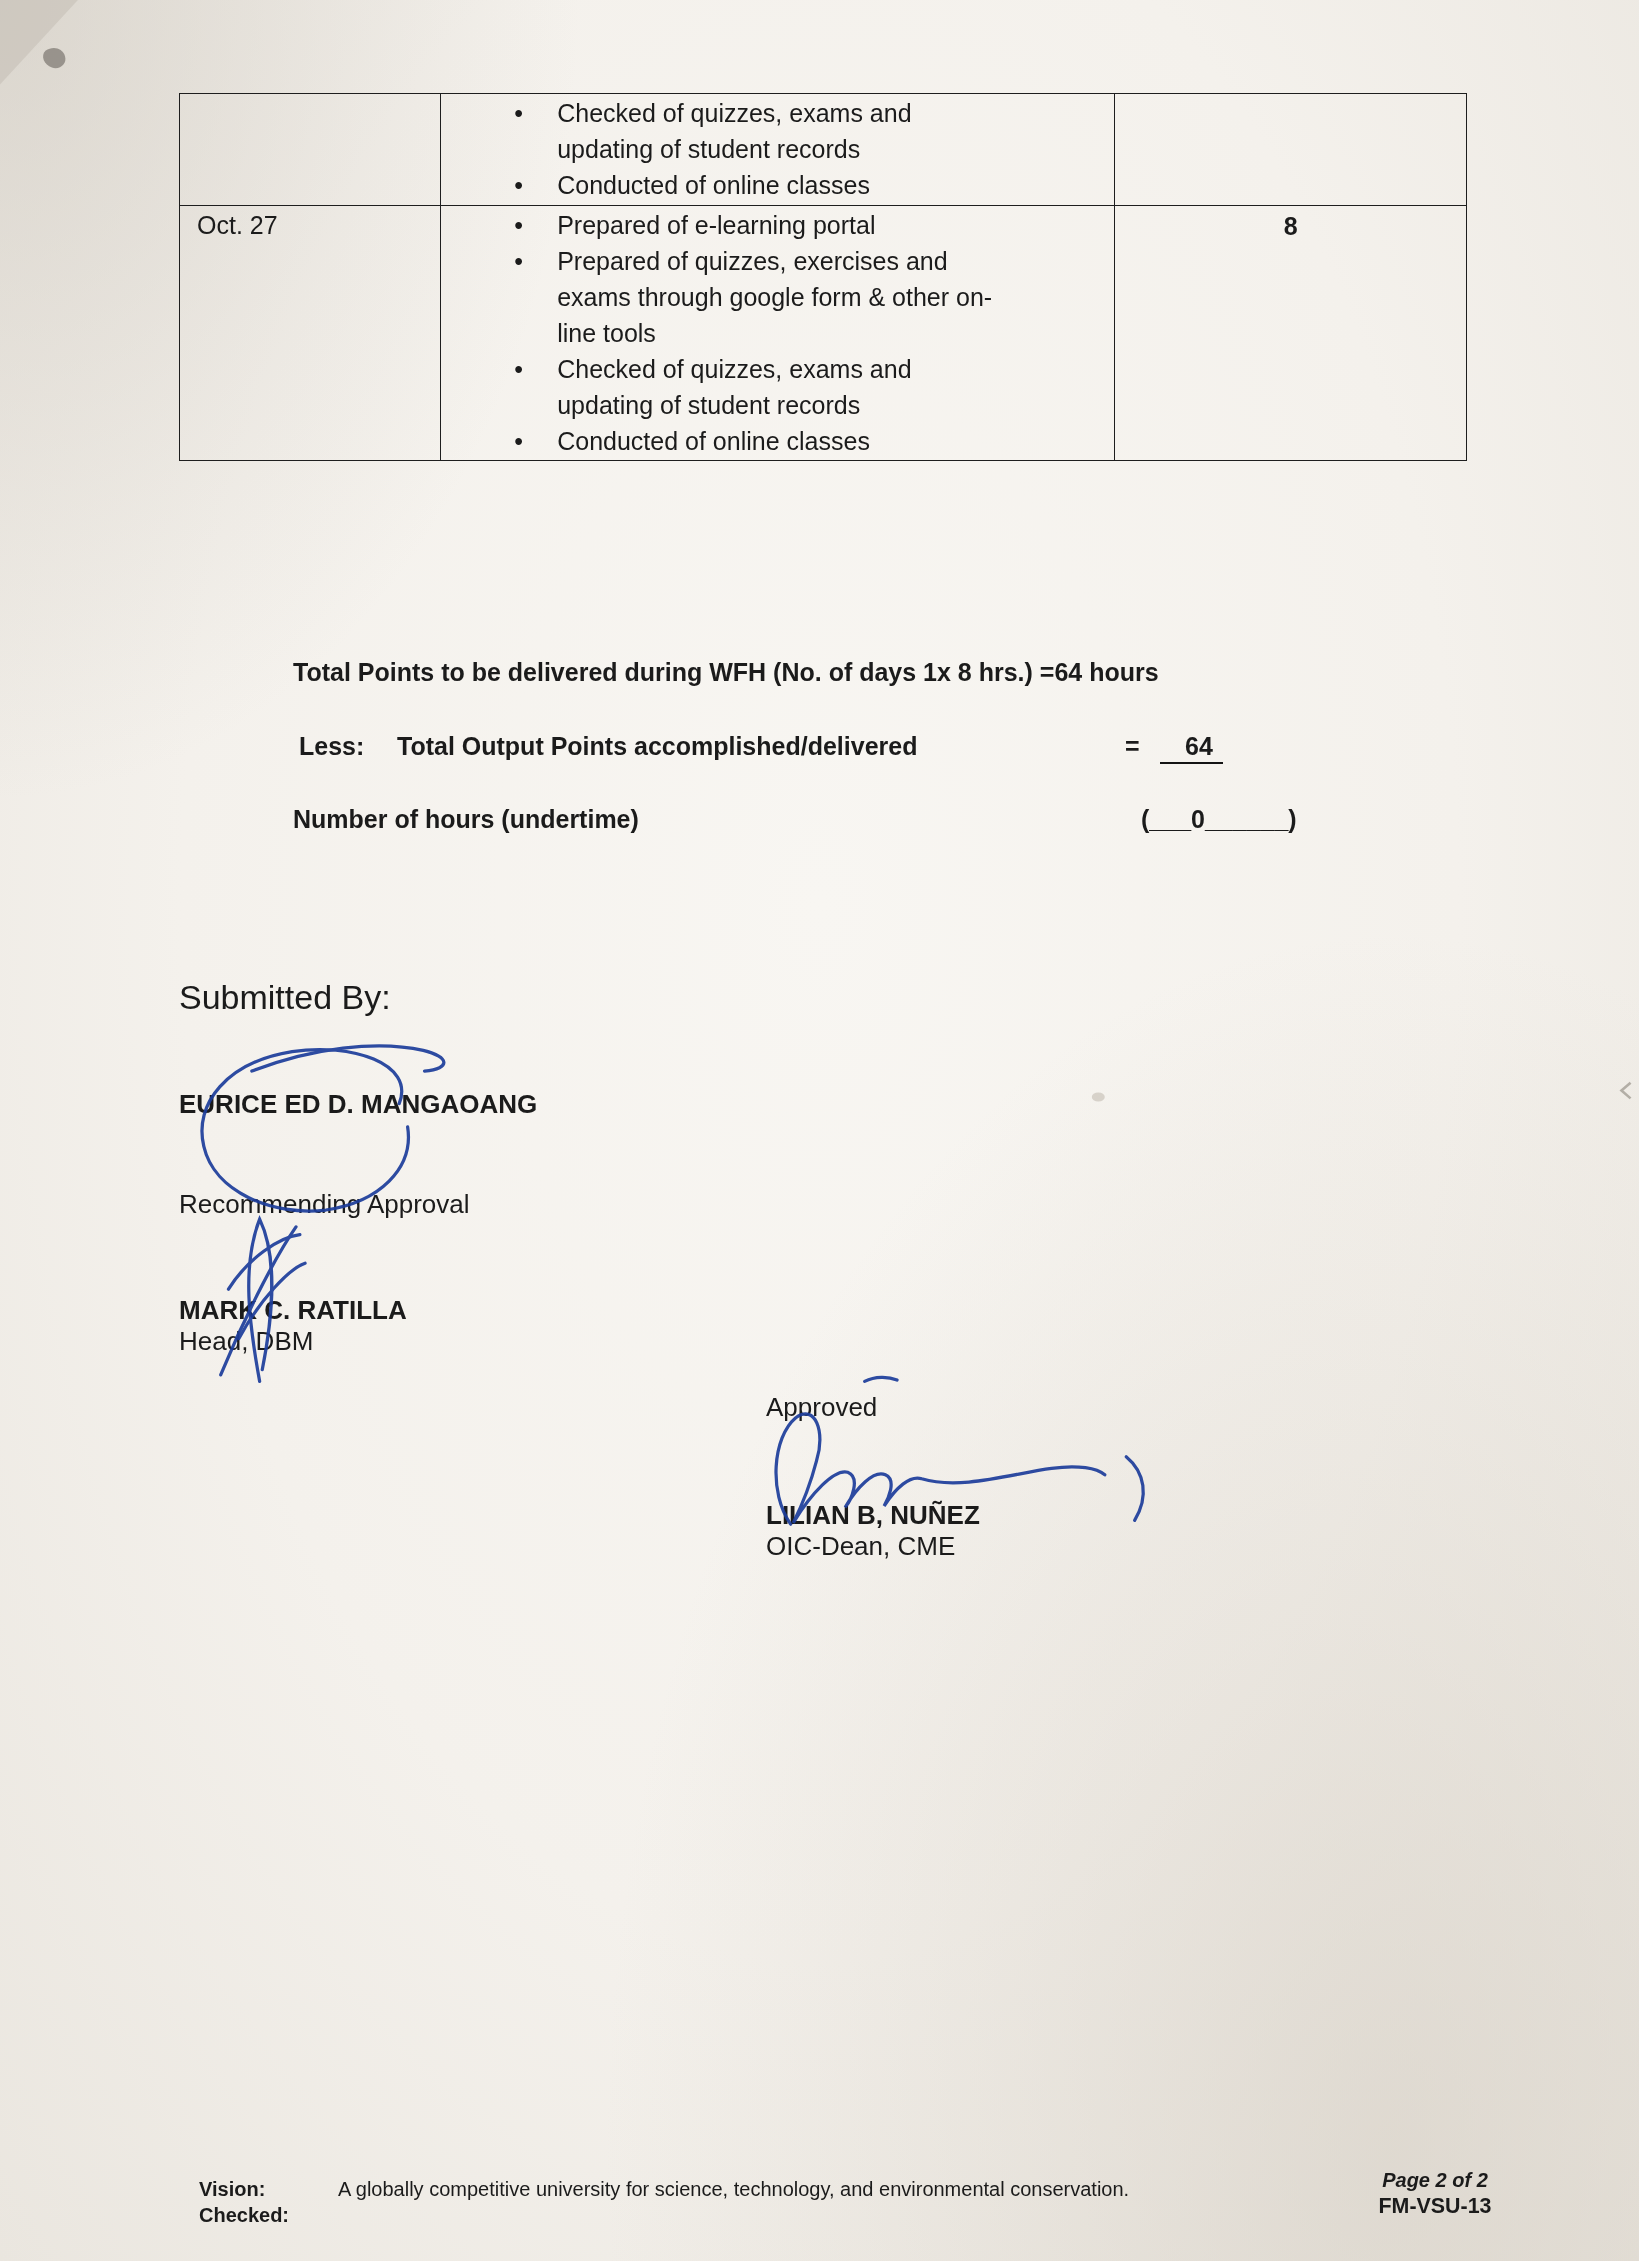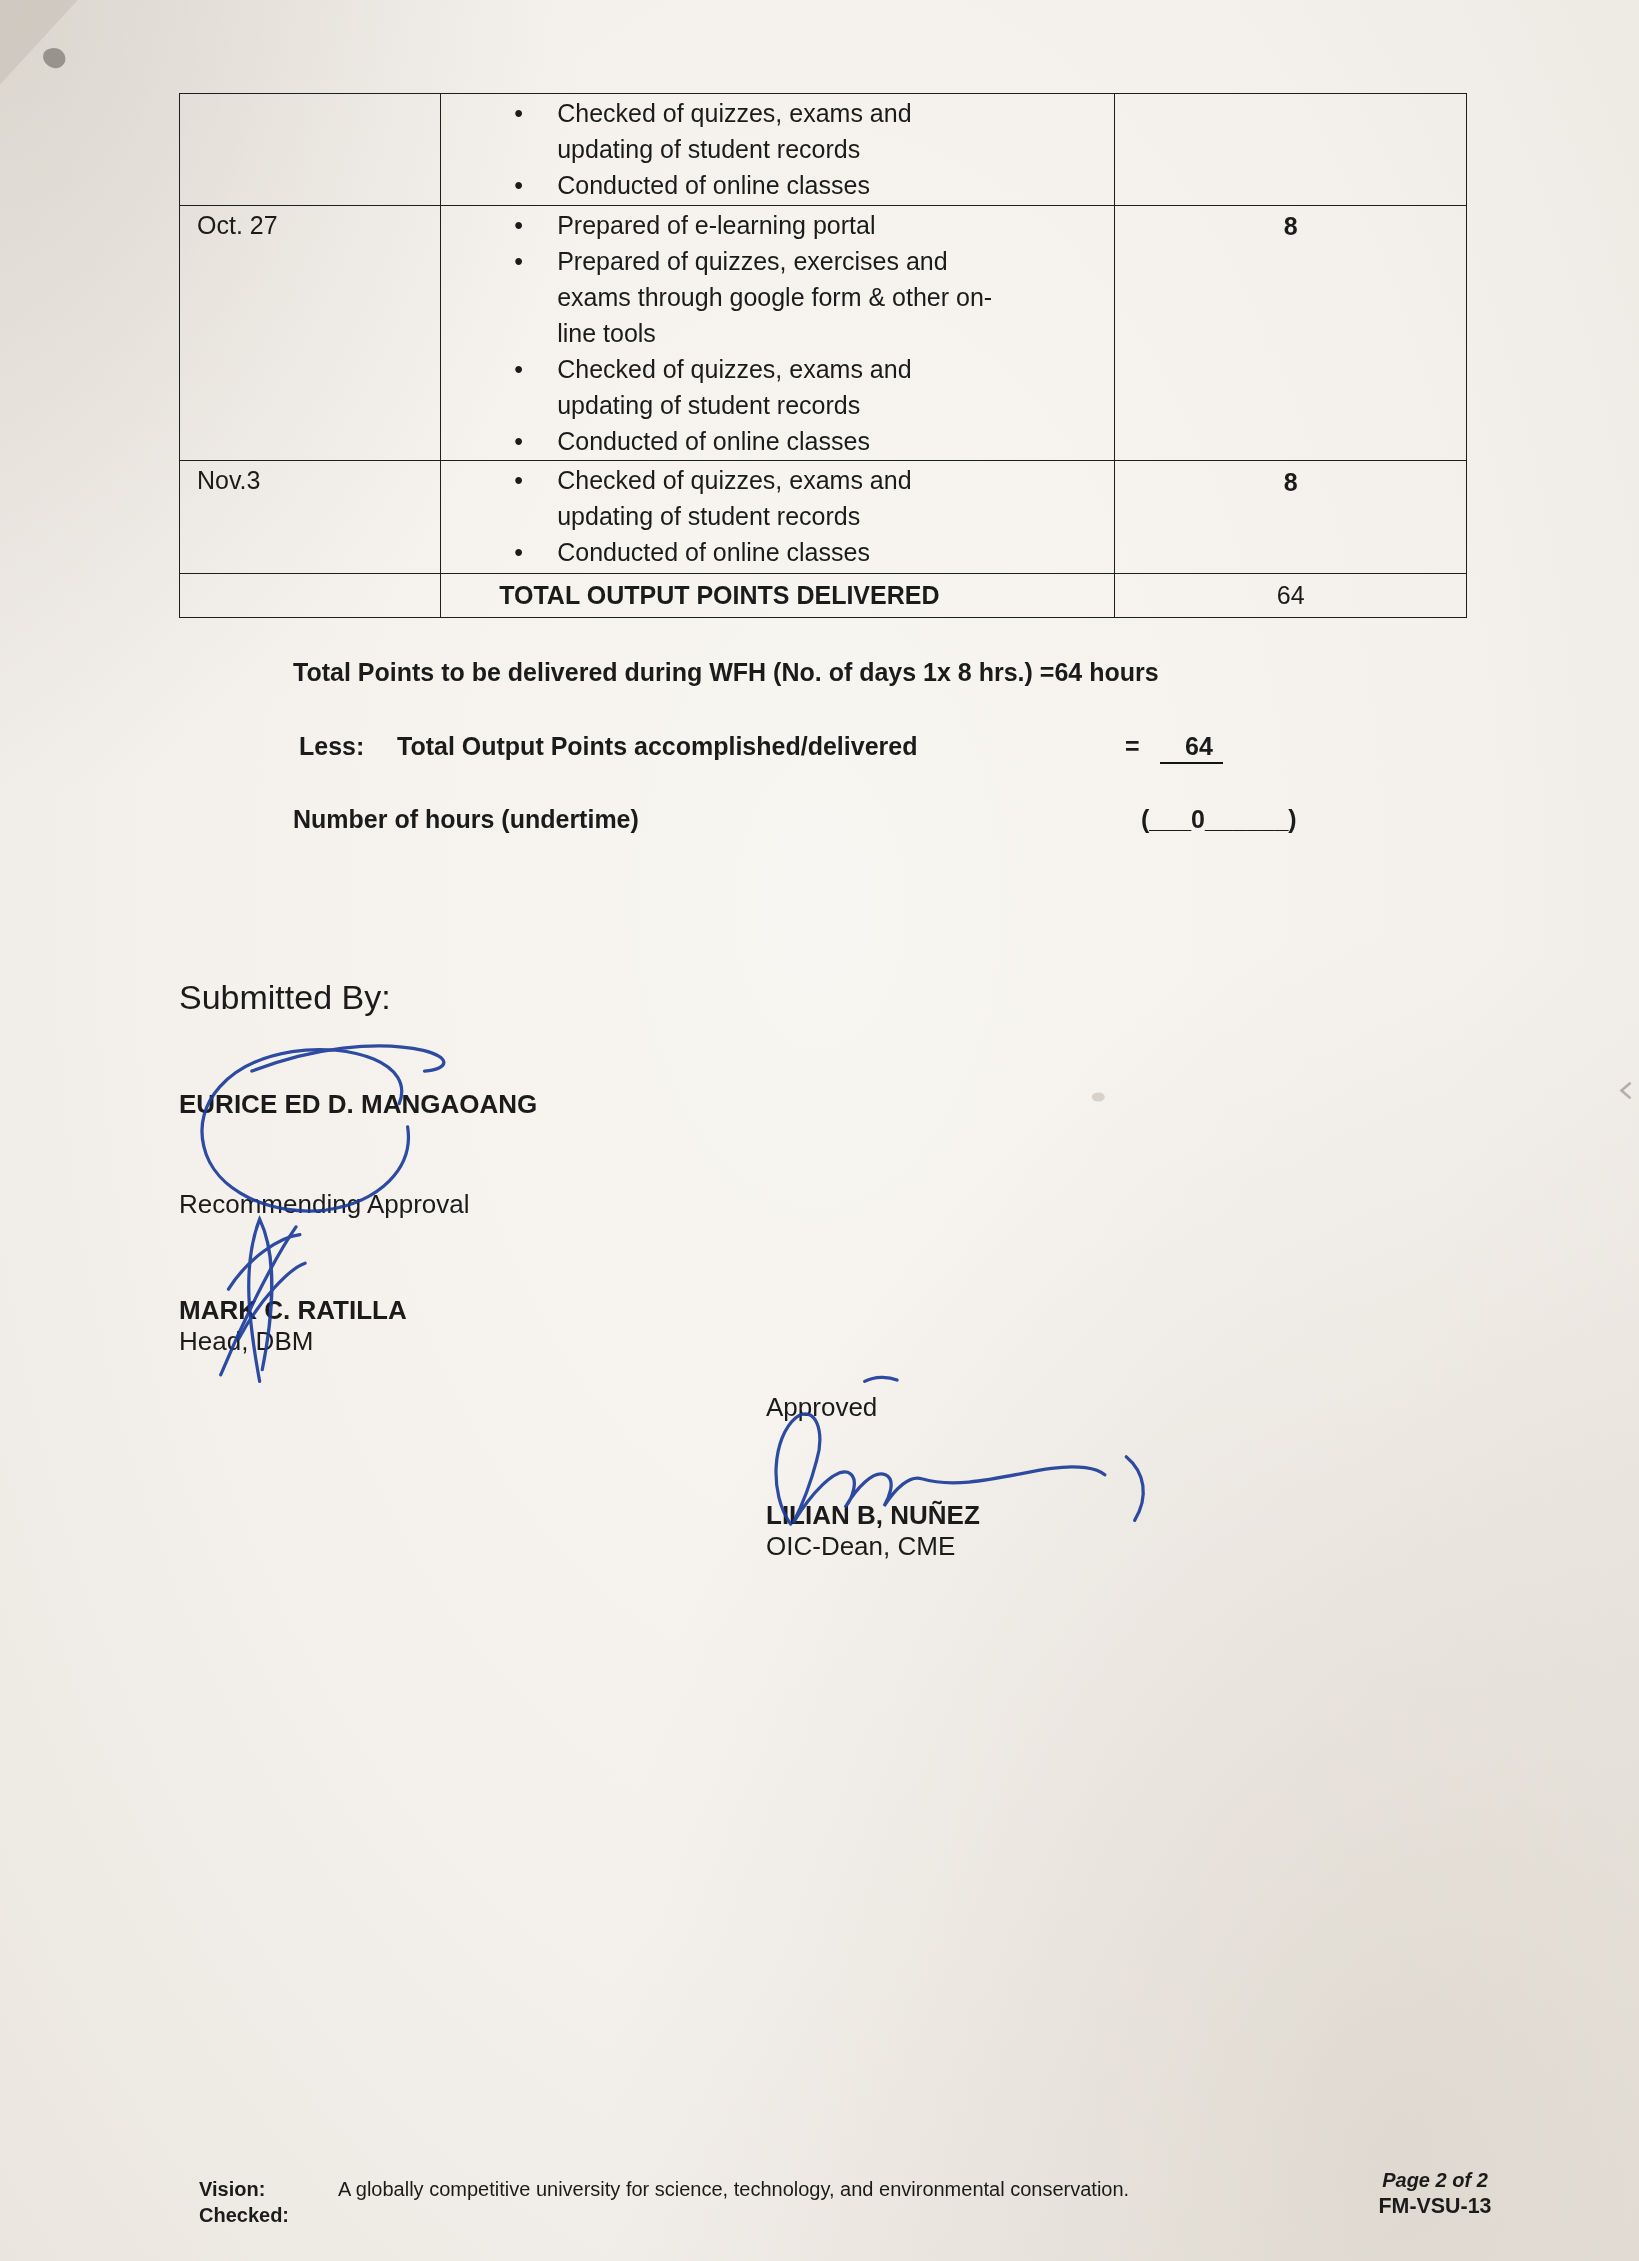--- a/index.html
+++ b/index.html
@@ -69,35 +69,20 @@
       <td class="col-tasks">
         <ul class="task-list">
           <li class="task-item">Prepared of e-learning portal</li>
           <li class="task-item">Prepared of quizzes, exercises and exams through google form &amp; other on-line tools</li>
           <li class="task-item">Checked of quizzes, exams and updating of student records</li>
           <li class="task-item">Conducted of online classes</li>
         </ul>
       </td>
       <td class="col-hours">8</td>
     </tr>
-    <tr style="height:113px;">
-      <td class="col-date">Nov.3</td>
-      <td class="col-tasks">
-        <ul class="task-list">
-          <li class="task-item">Checked of quizzes, exams and updating of student records</li>
-          <li class="task-item">Conducted of online classes</li>
-        </ul>
-      </td>
-      <td class="col-hours">8</td>
-    </tr>
-    <tr style="height:40px;">
-      <td class="col-date"></td>
-      <td class="total-label">TOTAL OUTPUT POINTS DELIVERED</td>
-      <td class="total-value">64</td>
-    </tr>
   </tbody>
     </table>
 
   <div class="t bold" style="left:293px;top:657px;">Total Points to be delivered during WFH (No. of days 1x 8 hrs.) =64 hours</div>
 
   <span class="t bold" style="left:299px;top:731px;">Less:</span>
   <span class="t bold" style="left:397px;top:731px;">Total Output Points accomplished/delivered</span>
   <span class="t bold" style="left:1125px;top:731px;">=</span>
   <span class="t bold less-value" style="left:1160px;top:731px;">64</span>
 

